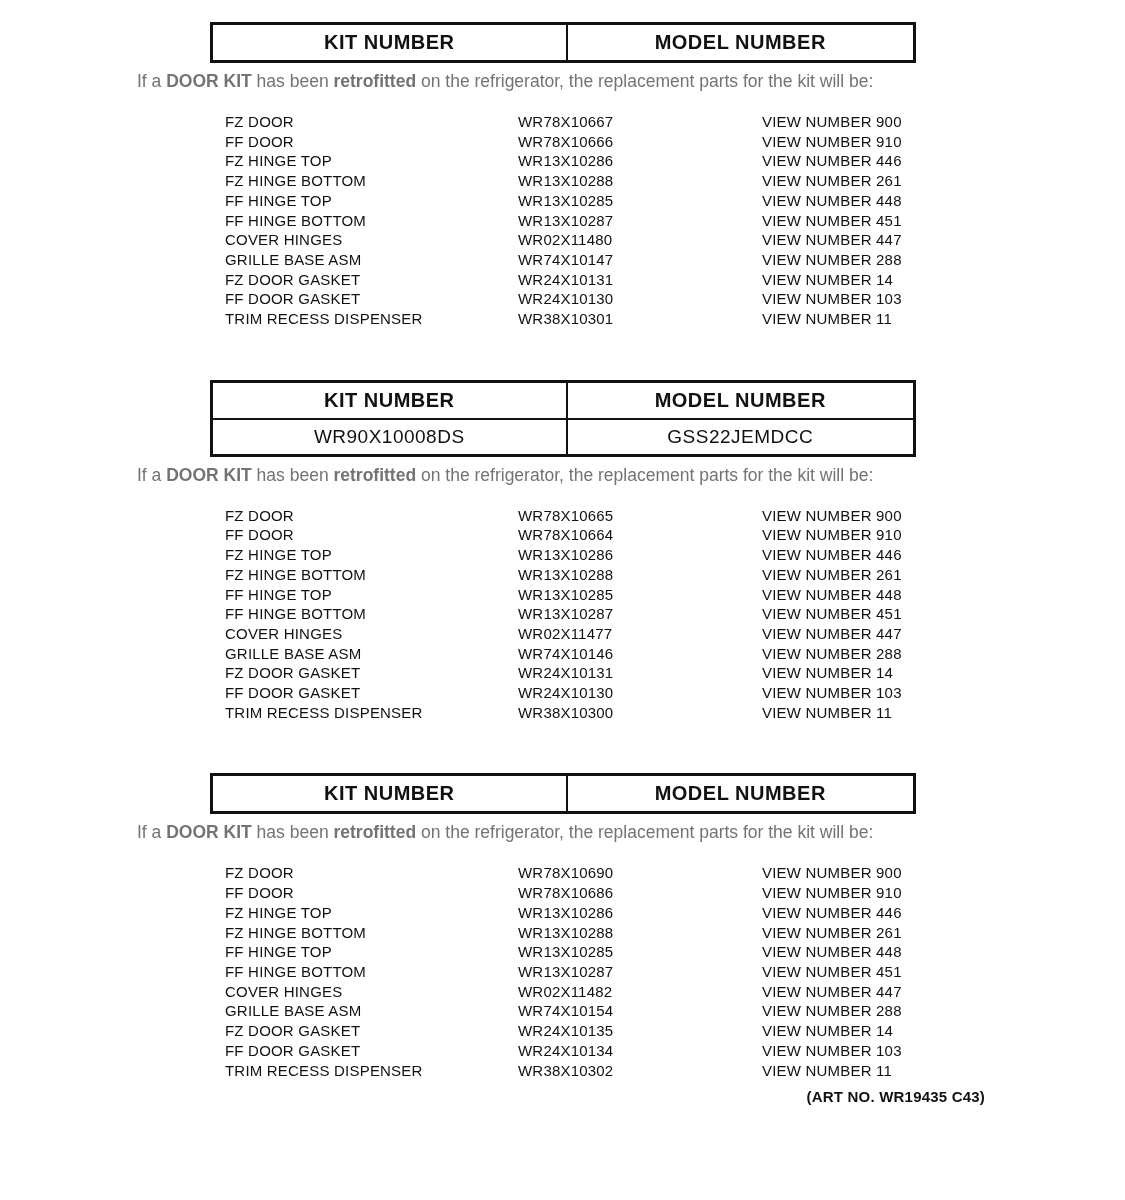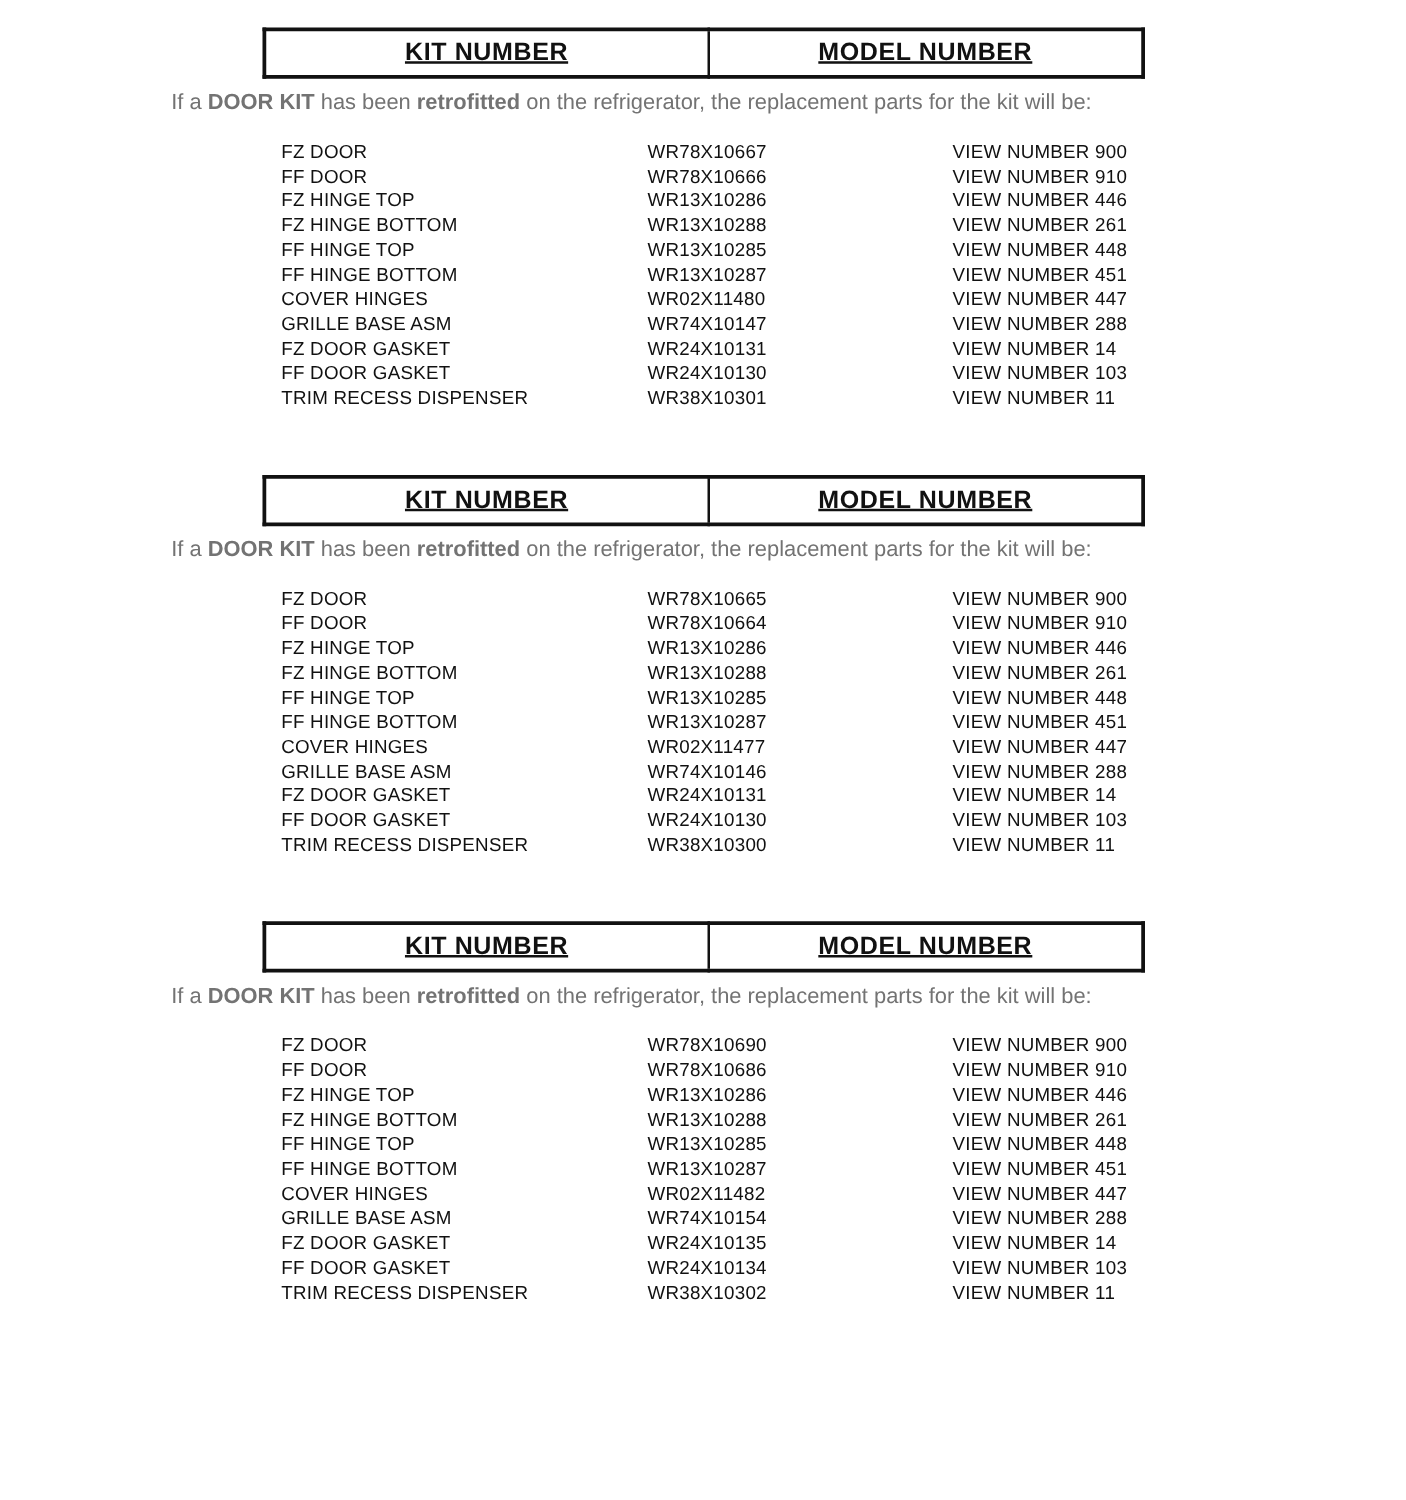--- a/index.html
+++ b/index.html
@@ -22,21 +22,20 @@
     width: 703px;
     table-layout: fixed;
   }
   .kit-table.first    { margin-top: 22px; }
   .kit-table.not-first{ margin-top: 51px; }
   .kit-table th, .kit-table td {
     border: 2px solid #111111;
     text-align: center;
     vertical-align: middle;
     background: #ffffff;
-    text-decoration: underline;
   }
   .kit-table { border: 3px solid #111111; }
   .kit-table th {
     height: 38px;
     font-size: 20px;
     font-weight: bold;
     letter-spacing: 0.5px;
   }
   .kit-table td {
     height: 36px;
@@ -168,20 +167,24 @@
     <table class="kit-table not-first">
       <colgroup>
             <col class="left-col">
             <col class="right-col">
           </colgroup>
       <tbody>
             <tr>
         <th>KIT NUMBER</th>
         <th>MODEL NUMBER</th>
       </tr>
+      <tr>
+        <td>WR90X10008DS</td>
+        <td>GSS22JEMDCC</td>
+      </tr>
     </tbody>
         </table>
     <p class="retrofit-sentence"><span>If a </span><b>DOOR KIT</b><span> has been </span><b>retrofitted</b><span> on the refrigerator, the replacement parts for the kit will be:</span></p>
     <div class="parts-list">
   <div class="part-row">
     <span class="part-name">FZ DOOR</span>
     <span class="part-number">WR78X10665</span>
     <span class="part-view">VIEW NUMBER 900</span>
   </div>
 
@@ -323,13 +326,14 @@
   </div>
 
   <div class="part-row">
     <span class="part-name">TRIM RECESS DISPENSER</span>
     <span class="part-number">WR38X10302</span>
     <span class="part-view">VIEW NUMBER 11</span>
   </div>
 </div>
   </div>
 </div>
+  <div class="art-footer">(ART NO. WR19435 C43)</div>
 </div>
 
 </body></html>

